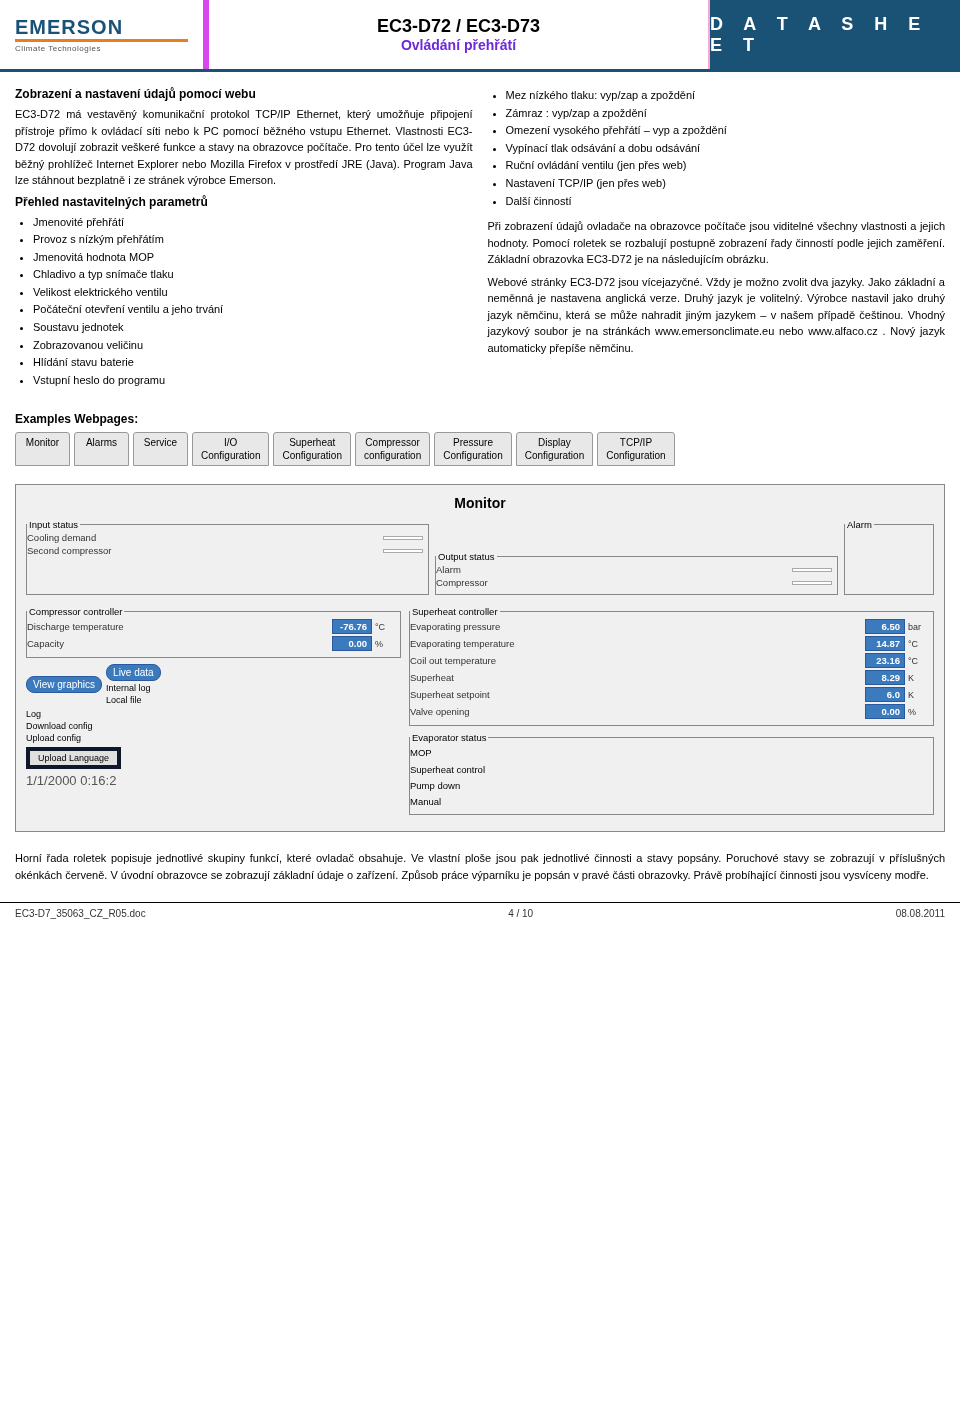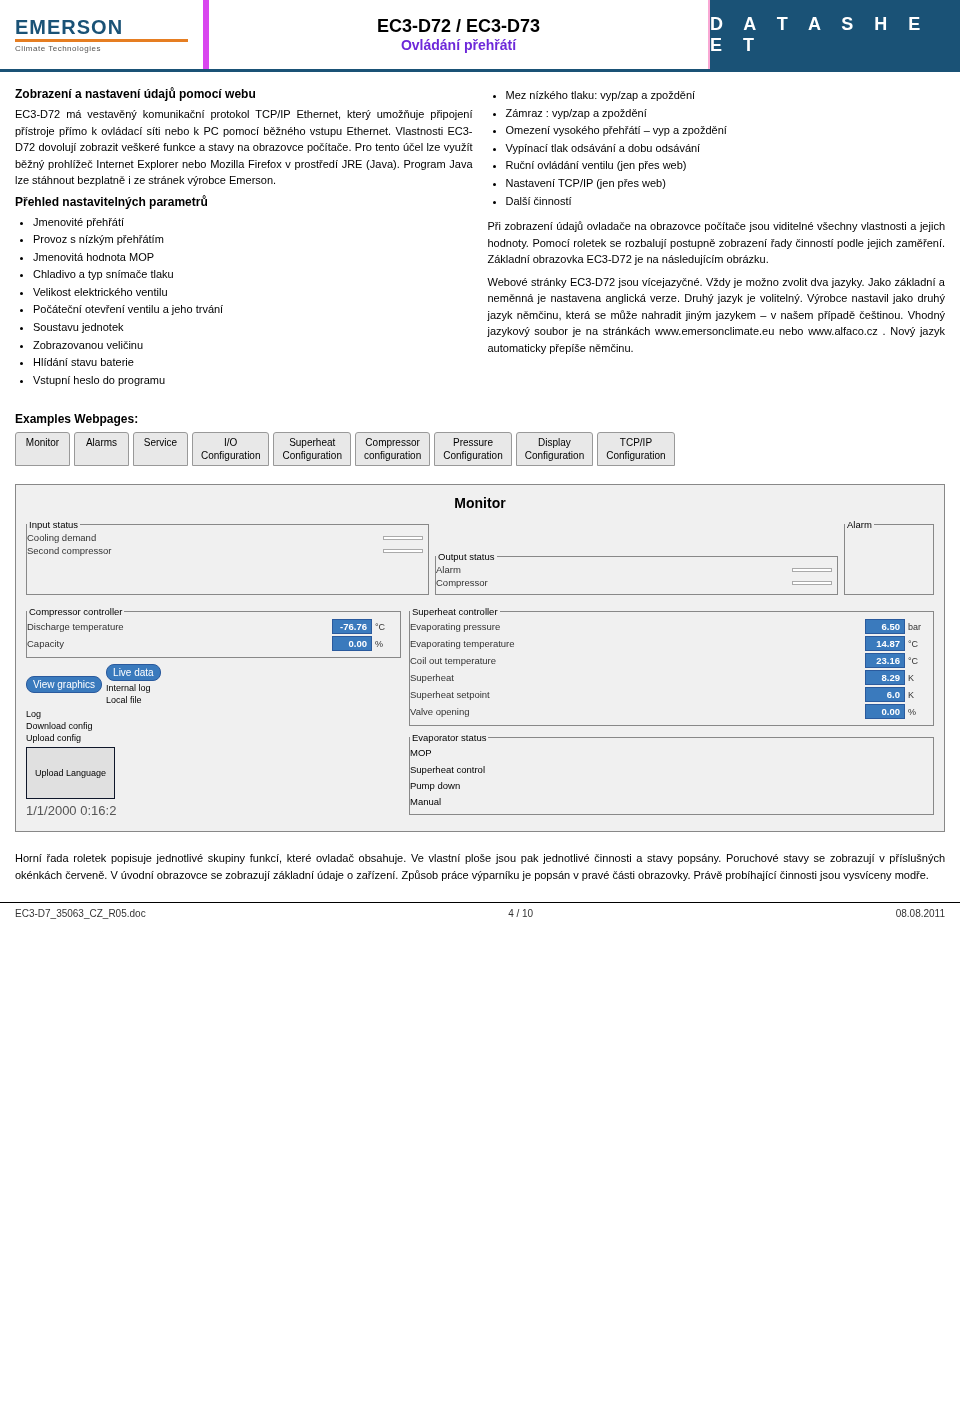--- a/index.html
+++ b/index.html
@@ -394,21 +394,21 @@
       <div style="margin-top:3px;">
         <span class="link-item">Log</span>
       </div>
       <div style="margin-top:2px;">
         <span class="link-item">Download config</span>
       </div>
       <div style="margin-top:2px;">
         <span class="link-item">Upload config</span>
       </div>
       <div style="margin-top:4px;">
-        <button style="border:1px solid #0f172a; background:#e0e0e0; font-size:9px; padding:20px 8px; cursor:pointer;">Upload Language</button>
+        <button style="border:4px solid #0f172a; background:#e0e0e0; font-size:9px; padding:2px 8px; cursor:pointer;">Upload Language</button>
       </div>
       <div class="monitor-timestamp">1/1/2000 0:16:2</div>
     </div>
 
     <div style="flex:1.4;">
       <fieldset class="panel-fieldset">
         <legend>Superheat controller</legend>
         <div class="panel-row">
           <span class="panel-label">Evaporating pressure</span>
           <span class="panel-value blue-val">6.50</span>

